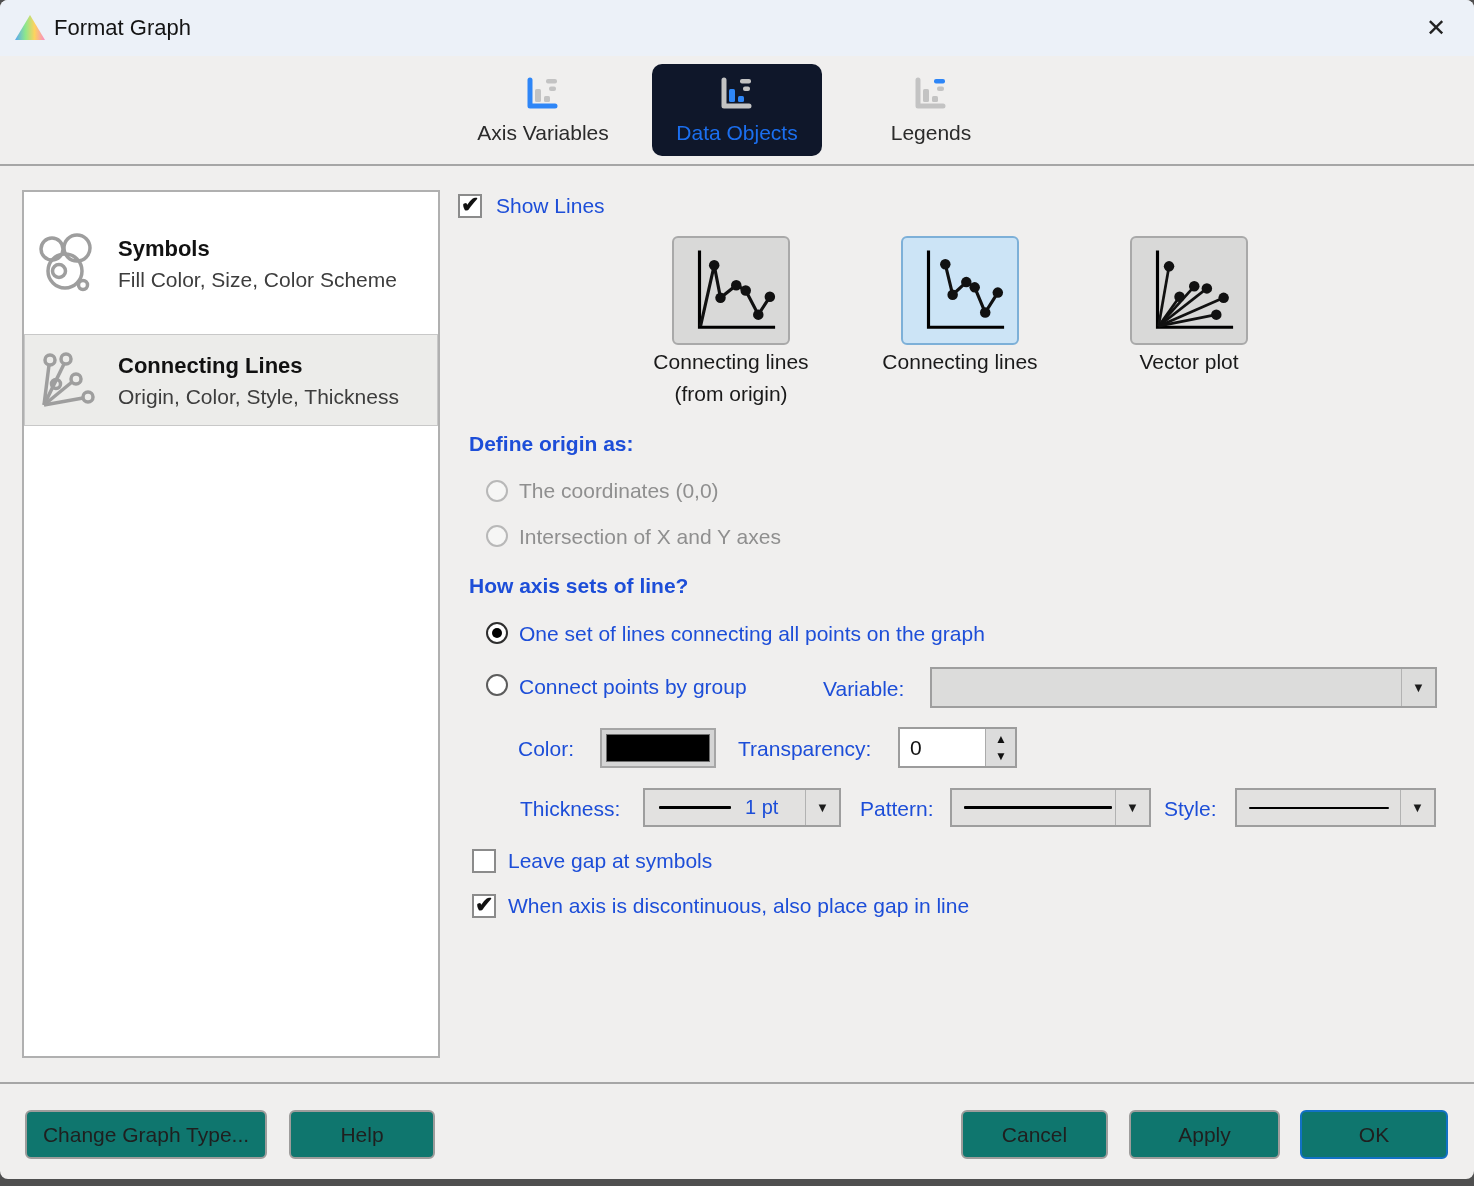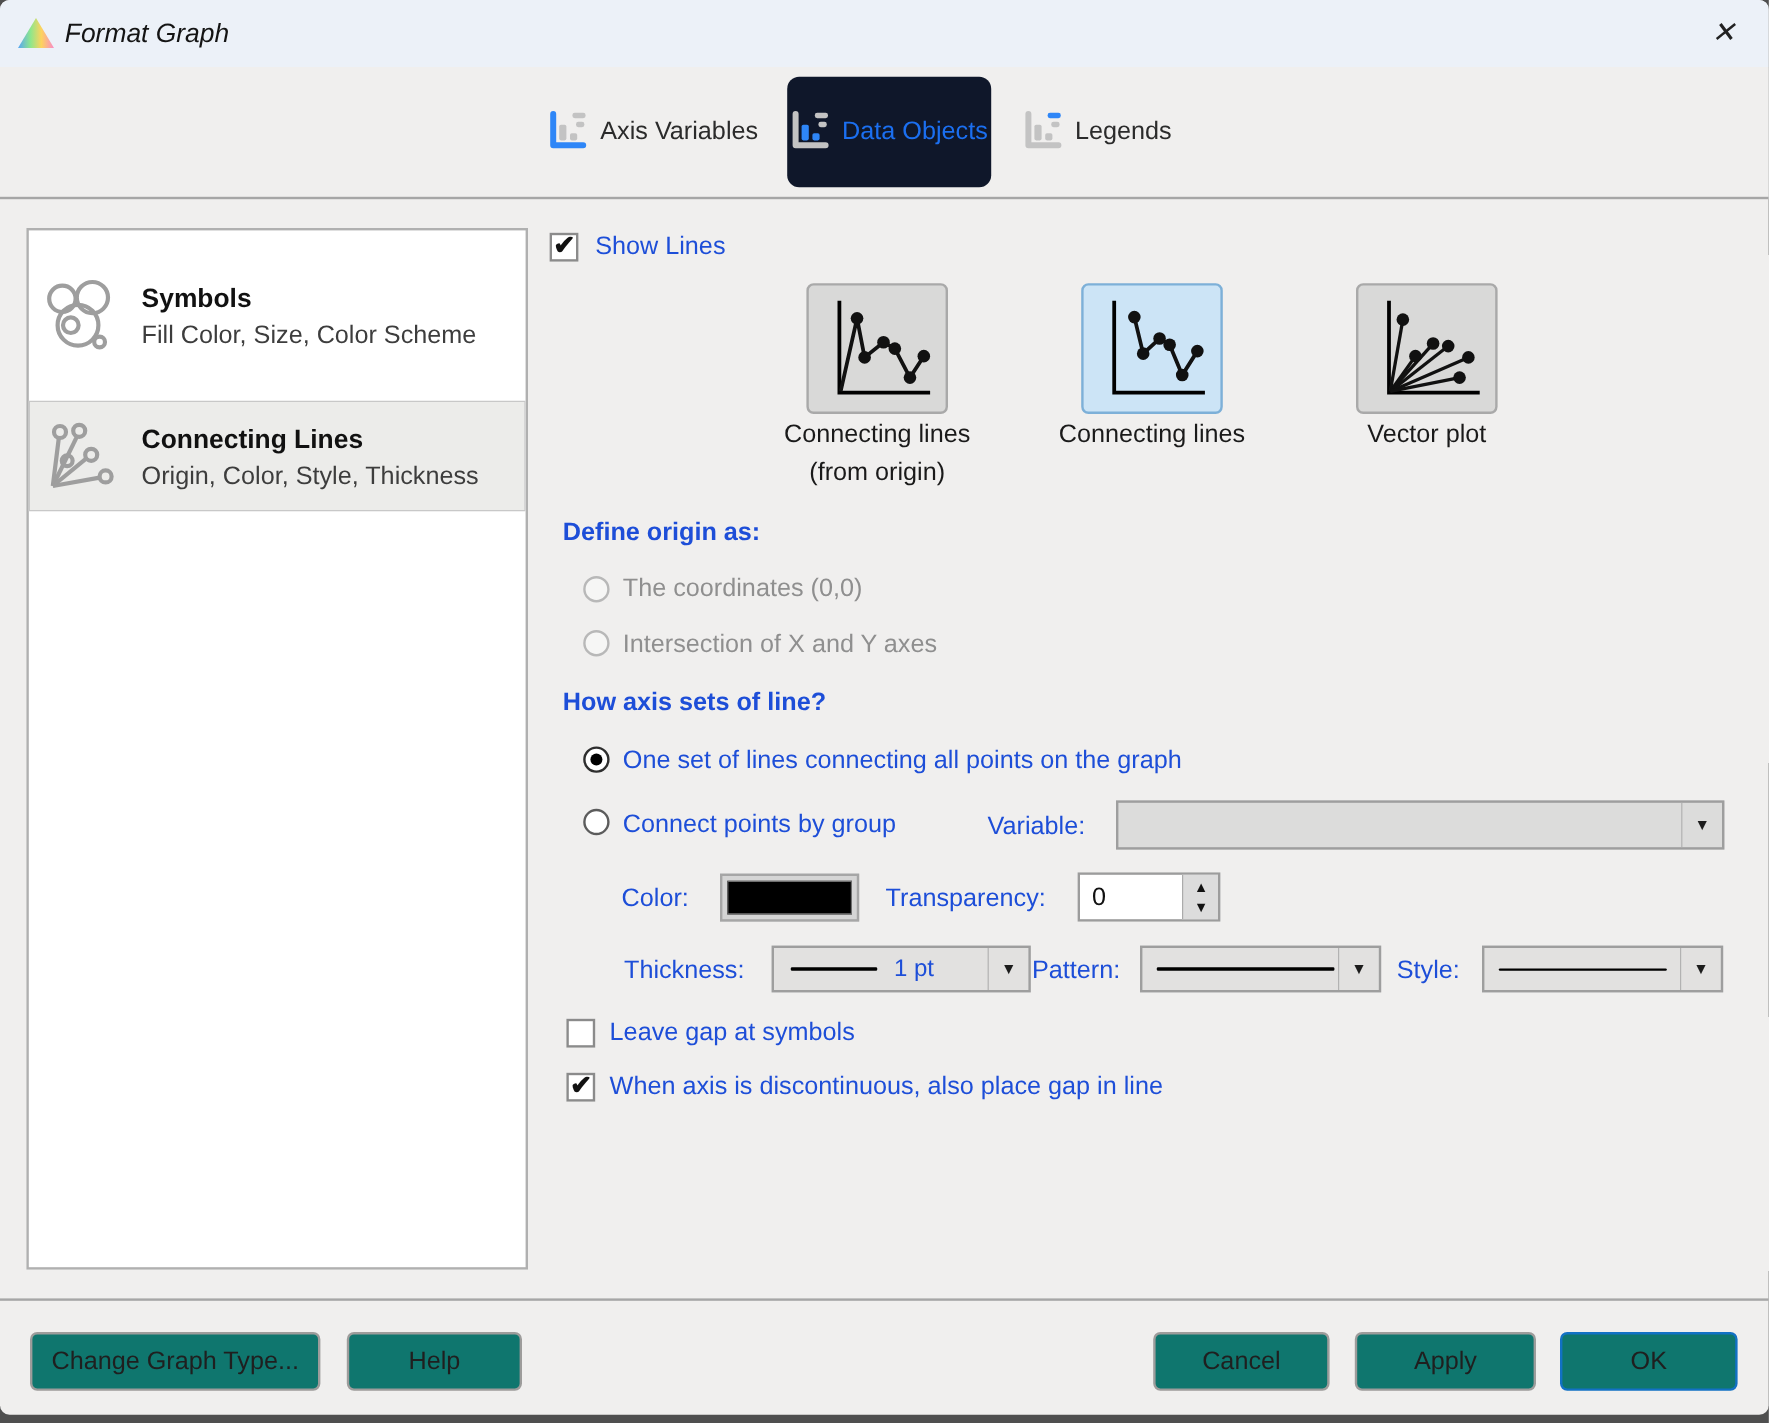--- a/index.html
+++ b/index.html
@@ -3,27 +3,27 @@
 <meta charset="utf-8">
 <style>
   * { margin:0; padding:0; box-sizing:border-box; }
   html,body { width:1474px; height:1186px; }
   body { background:#4f4f4f; font-family:"Liberation Sans", sans-serif; color:#1a1a1a; }
   #window {
     position:relative; width:1474px; height:1179px; overflow:hidden;
     background:#f0efee; border-radius:8px;
   }
   
-  .titlebar { position:absolute; left:0; top:0; width:1474px; height:56px; background:#ecf1f8;font-style:italic; }
+  .titlebar { position:absolute; left:0; top:0; width:1474px; height:56px; background:#ecf1f8; }
   .titlebar .logo { position:absolute; left:14px; top:14px; width:32px; height:28px; }
   .titlebar .title { position:absolute; left:54px; top:0; height:56px; line-height:56px; font-size:22px; color:#141414; }
   .close-btn { position:absolute; right:16px; top:8px; width:44px; height:40px; text-align:center; line-height:40px; font-size:24px; color:#222; cursor:pointer; }
   
   .tabbar { position:absolute; left:0; top:56px; width:1474px; height:110px; background:#f0efee; border-bottom:2px solid #a6a6a6; display:flex; justify-content:center; align-items:center; gap:24px; }
-  .tab { display:flex; flex-direction:row; align-items:center; justify-content:flex-start; gap:6px; min-width:170px; height:92px; border-radius:10px; cursor:pointer; }
+  .tab { display:flex; flex-direction:column; align-items:center; justify-content:center; gap:6px; min-width:170px; height:92px; border-radius:10px; cursor:pointer; }
   .tab .tab-label { font-size:21px; color:#2b2b2b; }
   .tab.selected { background:#0f172a; }
   .tab.selected .tab-label { color:#1b6ff0; }
   .tab-icon { width:40px; height:40px; }
   
   .sidebar { position:absolute; left:22px; top:190px; width:418px; height:868px; background:#ffffff; border:2px solid #b0b0b0; }
   .side-item { position:relative; height:92px; border:1px solid transparent;margin-top:25px; }
   .side-item.selected { background:#ececea; border:1px solid #c8c8c8; }
   .side-item .side-icon { position:absolute; left:10px; top:14px; width:64px; height:64px; }
   .side-item .side-title { position:absolute; left:93px; top:18px; font-size:22px; font-weight:bold; color:#111; }
@@ -250,21 +250,21 @@
   <div class="lbl" style="left:738px; top:737px;">Transparency:</div>
   <div class="spinner">
     <div class="spin-value">0</div>
     <div class="spin-btns">
       <div class="spin-up"><span>▲</span></div>
       <div class="spin-down"><span>▼</span></div>
     </div>
   </div>
 
   <div class="lbl" style="left:520px; top:797px;">Thickness:</div>
-  <div class="dropdown" style="left:643px; top:788px; width:216px; height:39px;text-align:center;">
+  <div class="dropdown" style="left:643px; top:788px; width:198px; height:39px;text-align:center;">
     <div class="line-sample" style="margin-left:14px; width:72px; height:3px;"></div>
     <span class="lbl" style="position:static; padding-left:14px; font-size:20px;">1 pt</span>
     <div class="dd-arrow-box">
       <span class="dd-arrow">▼</span>
     </div>
   </div>
 
   <div class="lbl" style="left:860px; top:797px;">Pattern:</div>
   <div class="dropdown" style="left:950px; top:788px; width:201px; height:39px;">
     <div class="line-sample" style="margin-left:12px; width:148px; height:3.5px;"></div>

